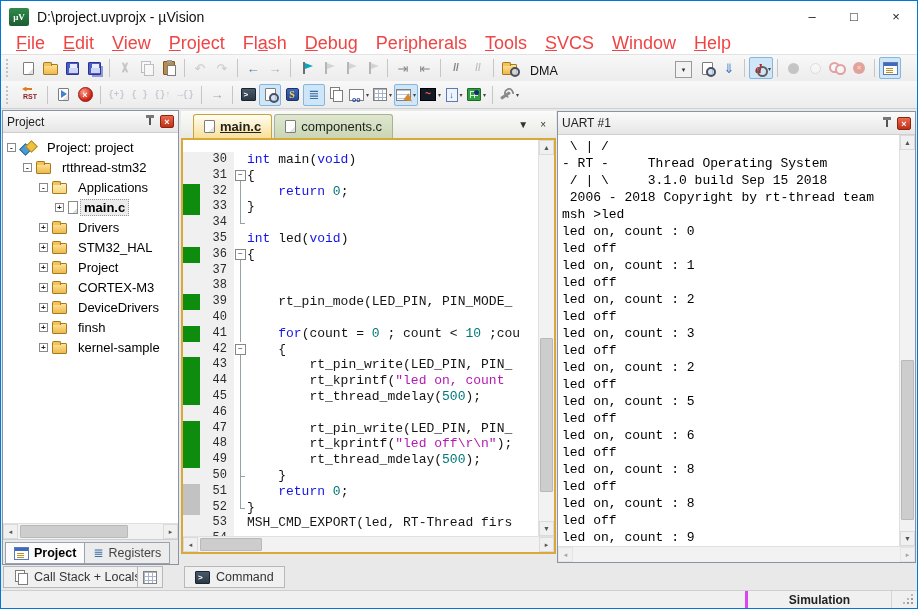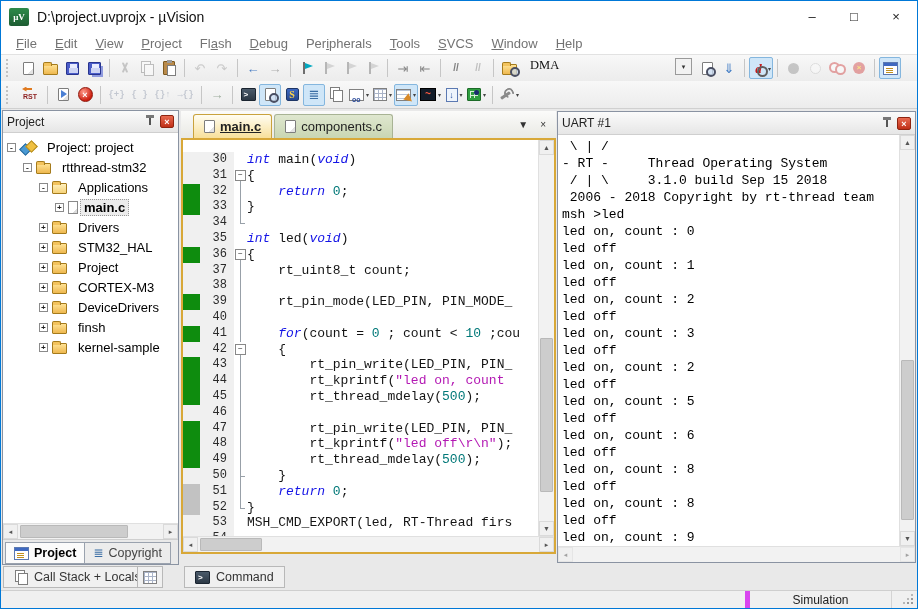--- a/index.html
+++ b/index.html
@@ -7,35 +7,35 @@
   .win { position:relative; width:918px; height:609px; background:#f0f0f0; border:1px solid #0078d7; overflow:hidden; }
 
   
   .titlebar { height:31px; background:#fff; display:flex; align-items:center; }
   .appico { width:20px; height:18px; margin:0 8px; background:linear-gradient(#2e8b4a,#1d5c32); border-radius:2px; color:#fff; font:bold 9px/18px "Liberation Serif",serif; text-align:center; }
   .wtitle { font-size:14px; color:#111; flex:1; }
   .wctl { width:42px; height:31px; display:flex; align-items:center; justify-content:center; font-size:13px; color:#222; }
 
   
   .menubar { height:22px; background:#fff; display:flex; align-items:center; padding-left:6px; }
-  .menu-item { padding:3px 9px; font-size:13px; color:#737373; }
+  .menu-item { padding:3px 9px; font-size:18px; color:#ef4444; }
   .menu-item u { text-decoration:underline; }
 
   
   .toolbar { display:flex; align-items:center; padding-left:4px; background:linear-gradient(#f8f8f8,#ececec); }
   .tb1 { height:27px; border-top:1px solid #e2e2e2; }
   .tb2 { height:28px; border-bottom:1px solid #d0d0d0; }
   .toolbar::before { content:""; width:4px; height:18px; border-left:2px dotted #c2c2c2; margin:0 5px 0 1px; }
   .tbtn { display:inline-flex; align-items:center; justify-content:center; min-width:22px; height:22px; padding:0 1px; border:1px solid transparent; border-radius:2px; }
   .tbtn.hl { background:#cfe6f8; border-color:#84b6de; }
   .tbtn.dis { opacity:.45; }
   .tb-sep { width:1px; height:18px; background:#c6c6c6; margin:0 4px; }
   .gly { font-style:normal; font-size:13px; line-height:1; }
   .dd { font-style:normal; font-size:6px; color:#444; margin-left:2px; }
-  .tb-combo { width:168px; height:20px; display:flex; align-items:flex-start; margin:0 4px;font-family:Liberation Serif, serif; }
+  .tb-combo { width:168px; height:20px; display:flex; align-items:flex-end; margin:0 4px; }
   .tb-combo-val { flex:1; font-size:12.5px; color:#111; padding-left:6px; }
   .tb-combo-arr { width:17px; height:17px; border:1px solid #9a9a9a; background:#f2f2f2; font-size:7px; text-align:center; line-height:16px; color:#333; }
 
   
   .ici { display:inline-block; position:relative; font-style:normal; vertical-align:middle; }
   .ic-doc { width:11px; height:13px; background:linear-gradient(135deg,#fff 72%,#e3e3e3 72%); border:1px solid #7d7d7d; border-radius:1px; }
   .ic-find::after { content:""; position:absolute; right:-4px; bottom:-3px; width:6px; height:6px; border:2px solid #4a4f63; border-radius:50%; background:rgba(205,225,250,.7); }
   .ic-folder { width:15px; height:11px; background:linear-gradient(#ffe294,#eeb84f); border:1px solid #a57b1c; border-radius:1px; margin-top:2px; }
   .ic-folder::before { content:""; position:absolute; top:-3px; left:-1px; width:7px; height:3px; background:#f3c35d; border:1px solid #a57b1c; border-bottom:none; border-radius:2px 2px 0 0; }
   .ic-open { background:linear-gradient(#fff0bd,#f6d37a); }
@@ -137,36 +137,36 @@
   .cov { flex:none; width:17px; background:#f0f0f0; }
   .cov.g { background:#0e8c0e; } .cov.x { background:#c2c2c2; }
   .lnum { flex:none; width:34px; background:#f0f0f0; text-align:right; padding-right:7px; color:#2a2a2a; font:12px/15.8px "Liberation Mono",monospace; }
   .fold { flex:none; width:13px; position:relative; background:#fff; }
   .fold.v::before,.fold.tee::before { content:""; position:absolute; left:6px; top:0; bottom:0; border-left:1px solid #98a0a8; }
   .fold.end::before { content:""; position:absolute; left:6px; top:0; height:8px; width:4px; border-left:1px solid #98a0a8; border-bottom:1px solid #98a0a8; }
   .fold.tee::after { content:""; position:absolute; left:7px; top:8px; width:4px; border-top:1px solid #98a0a8; }
   .fold.box::before { content:""; position:absolute; left:6px; top:12px; bottom:0; border-left:1px solid #98a0a8; }
   .fold.box::after { content:"−"; position:absolute; left:1px; top:2px; width:9px; height:9px; border:1px solid #888; background:#fff; font:8px/8px "Liberation Mono",monospace; text-align:center; color:#333; }
   .ctext { flex:1; white-space:pre; overflow:hidden; font:13px/15.8px "Liberation Mono",monospace; }
-  .tok-k { color:#1515e6;font-style:italic; } .tok-n { color:#007878; } .tok-s { color:#b318b3; } .tok-p { color:#141414; }
+  .tok-k { color:#1515e6; } .tok-n { color:#007878; } .tok-s { color:#b318b3; } .tok-p { color:#141414; }
 
   
   .uart { left:556px; top:2px; width:359px; height:452px; }
   .uhead { height:26px; }
   .ubody { display:flex; flex:1; background:#fff; }
   .uout { flex:1; overflow:hidden; padding:3px 0 0 4px; }
   .uline { white-space:pre; font:13px/17px "Liberation Mono",monospace; color:#000; }
 
   
   .bottombar { position:absolute; left:0; top:457px; width:100%; height:24px; }
   .btab { position:absolute; top:0; display:inline-flex; align-items:center; gap:6px; height:22px; padding:0 10px; background:#f0f0f0; border:1px solid #b8b8b8; font-size:12.5px; color:#333; }
   .btn-sq { position:absolute; top:0; width:26px; height:22px; border:1px solid #b8b8b8; background:#f0f0f0; display:flex; align-items:center; justify-content:center; }
   .statusbar { position:absolute; left:0; top:481px; width:100%; height:18px; background:#f0f0f0; border-top:1px solid #cfcfcf; display:flex; align-items:stretch; font-size:12px; color:#222; }
   .scell-main { flex:1; }
-  .scell-sim { width:146px; border-left:5px solid #d946ef; display:flex; align-items:center; justify-content:center; }
+  .scell-sim { width:146px; border-left:3px solid #d946ef; display:flex; align-items:center; justify-content:center;font-weight:bold; }
   .scell-grip { width:26px; border-left:1px solid #d4d4d4; position:relative; }
   .scell-grip::after { content:""; position:absolute; right:4px; bottom:4px; width:2px; height:2px; background:#9a9a9a; box-shadow:-4px 0 #9a9a9a,0 -4px #9a9a9a,-8px 0 #b8b8b8,-4px -4px #b8b8b8,0 -8px #b8b8b8; }
 </style>
 </head>
 <body>
 
 <div class="win">
 
   <div class="titlebar">
     <span class="appico">µV</span>
@@ -440,21 +440,21 @@
           </span>
         <span class="sbtn">▸</span>
       </div>
       <div class="ptabs">
           <span class="ptab active">
             <i class="ici ic-winl"></i>
             <span>Project</span>
           </span>
           <span class="ptab">
             <i class="reg-gly">≣</i>
-            <span>Copyright</span>
+            <span>Registers</span>
           </span>
         </div>
     </div>
 
     <div class="editor">
       <div class="etabs">
           <span class="etab active">
             <i class="ici ic-doc"></i>
             <span>main.c</span>
           </span>
@@ -509,21 +509,20 @@
               <div class="code-line">
                 <span class="cov g"></span>
                 <span class="lnum">36</span>
                 <span class="fold box"></span>
                 <span class="ctext"><span class="tok-p">{</span></span>
               </div>
               <div class="code-line">
                 <span class="cov"></span>
                 <span class="lnum">37</span>
                 <span class="fold v"></span>
-                <span class="ctext"><span class="tok-p">    rt_uint8_t count;</span></span>
               </div>
               <div class="code-line">
                 <span class="cov"></span>
                 <span class="lnum">38</span>
                 <span class="fold v"></span>
                 <span class="ctext"></span>
               </div>
               <div class="code-line">
                 <span class="cov g"></span>
                 <span class="lnum">39</span>

